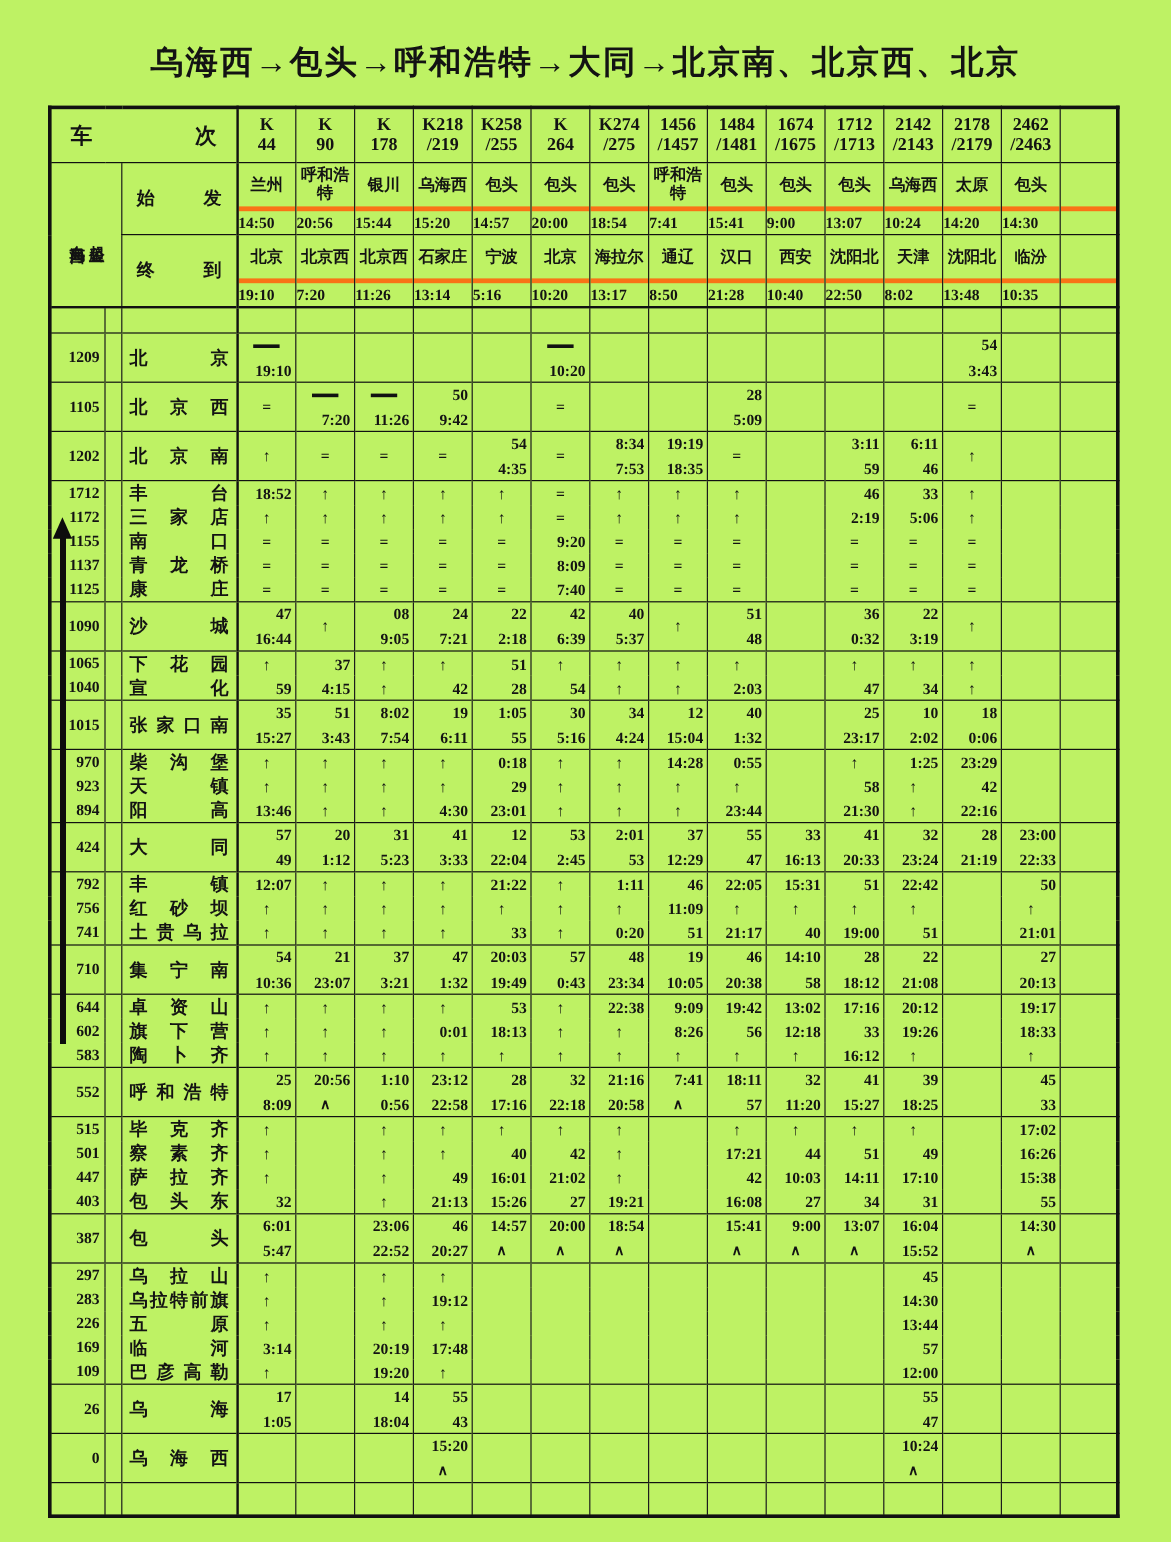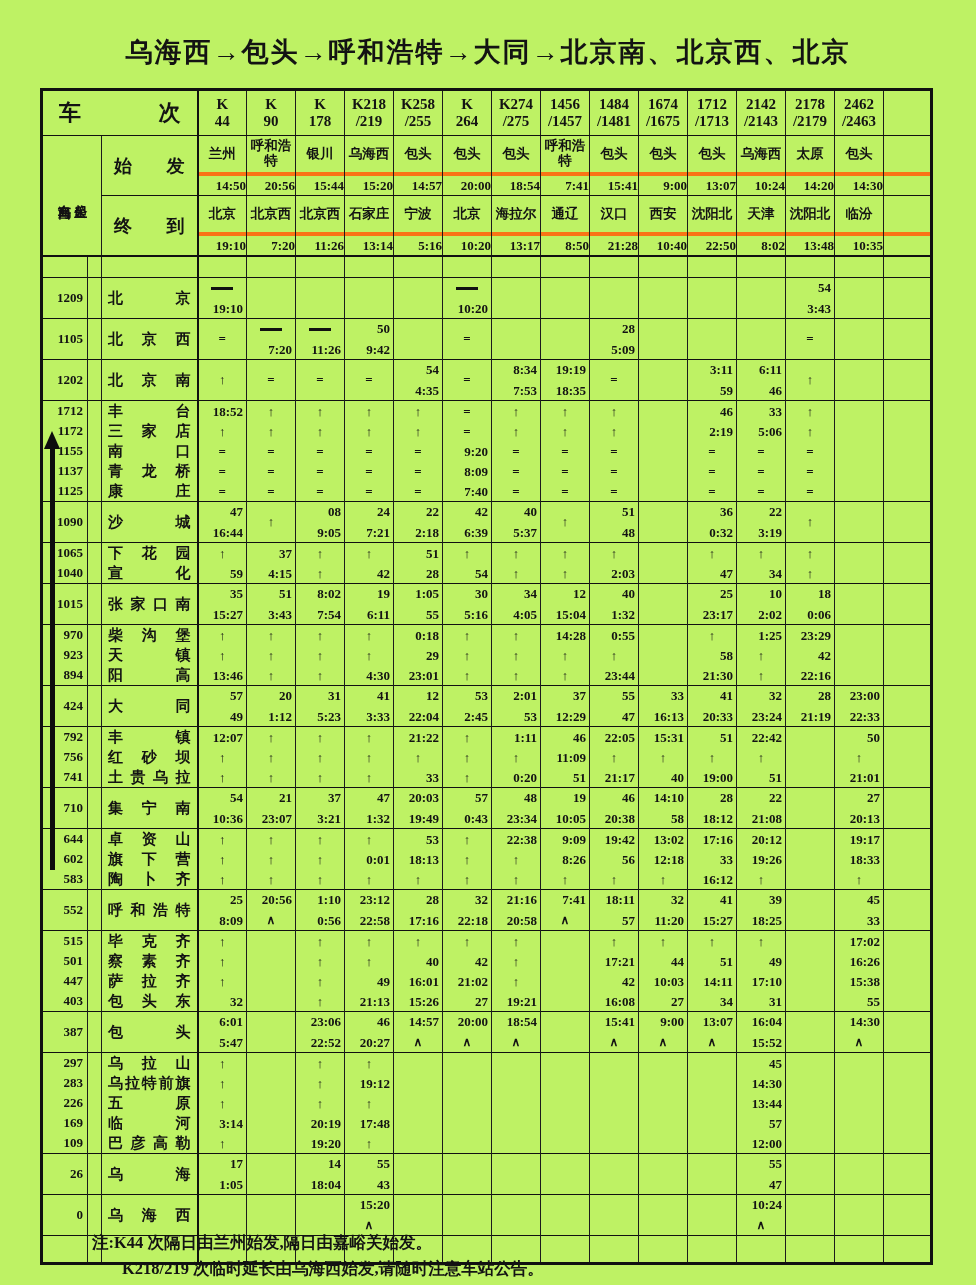--- a/index.html
+++ b/index.html
@@ -7,29 +7,29 @@
         font-family:"Liberation Serif",serif;color:#131313;overflow:hidden;}
   .title{position:absolute;top:34px;left:0;width:100%;margin:0;text-align:center;
          font-size:27px;font-weight:bold;letter-spacing:2px;}
   .table-wrap{position:absolute;top:88px;left:40px;}
   table{border-collapse:collapse;table-layout:fixed;border:3px solid #111;}
   th,td{border-left:1px solid #1c1c1c;padding:0;font-weight:bold;overflow:hidden;vertical-align:middle;}
   thead{border-bottom:2.5px solid #111;}
   thead tr.r1 th{border-bottom:1.5px solid #111;height:44px;}
   thead tr.r2 td,thead tr.r2 th.lblc{border-bottom:1.5px solid #111;}
   .tn{font-size:15px;text-align:center;line-height:1.12;font-family:"Liberation Serif",serif;}
-  .lbl{font-size:22px;text-align:justify;text-align-last:justify;padding:0 16px;}
-  .lblc{font-size:18px;text-align:justify;text-align-last:justify;padding:0 12px;}
+  .lbl{font-size:18px;text-align:justify;text-align-last:justify;padding:0 16px;}
+  .lblc{font-size:15px;text-align:justify;text-align-last:justify;padding:0 12px;}
   .kmlab{border-bottom:0;}
   .vlab{writing-mode:vertical-lr;text-orientation:upright;font-size:13px;line-height:1.25;
         margin:0 auto;height:104px;letter-spacing:1px;}
   .vlab span{display:block;}
   .hd .hname{min-height:34px;display:flex;align-items:center;justify-content:center;
              text-align:center;font-size:13.5px;line-height:1.08;border-bottom:4px solid #f97316;padding:1px 1px;}
-  .hd .htime{height:19px;font-size:13px;text-align:right;line-height:19px;white-space:nowrap;}
+  .hd .htime{height:19px;font-size:13px;text-align:left;line-height:19px;white-space:nowrap;}
   td.km{font-size:13px;text-align:right;padding-right:4px;font-family:"Liberation Serif",serif;}
   td.st{font-size:15px;text-align:justify;text-align-last:justify;padding:0 6px;
         border-right:2px solid #111;}
   th.cst{border-right:2px solid #111;}
   td.v{font-size:13px;}
   tbody tr.line td{height:20px;}
   tbody tr.tall td{height:40px;}
   tbody tr.sp1 td{height:20px;}
   tbody tr.sp2 td{height:26px;}
   tbody tr.gs td{border-top:1.8px solid #111;}
@@ -838,21 +838,21 @@
             </td>
             <td class="v">
               <div class="two">
                 <div class="ln">30</div>
                 <div class="ln">5:16</div>
               </div>
             </td>
             <td class="v">
               <div class="two">
                 <div class="ln">34</div>
-                <div class="ln">4:05</div>
+                <div class="ln">4:24</div>
               </div>
             </td>
             <td class="v">
               <div class="two">
                 <div class="ln">12</div>
                 <div class="ln">15:04</div>
               </div>
             </td>
             <td class="v">
               <div class="two">
@@ -2009,17 +2009,13 @@
             <td class="v"></td>
             <td class="v"></td>
             <td class="v"></td>
           </tr>
         </tbody>
       </table>
   </div>
 
   <div class="dir-arrow"></div>
 
-  <div class="notes">
-    <div class="n1">注:K44 次隔日由兰州始发,隔日由嘉峪关始发。</div>
-    <div class="n2">K218/219 次临时延长由乌海西始发,请随时注意车站公告。</div>
-  </div>
 </div>
 
 </body></html>

